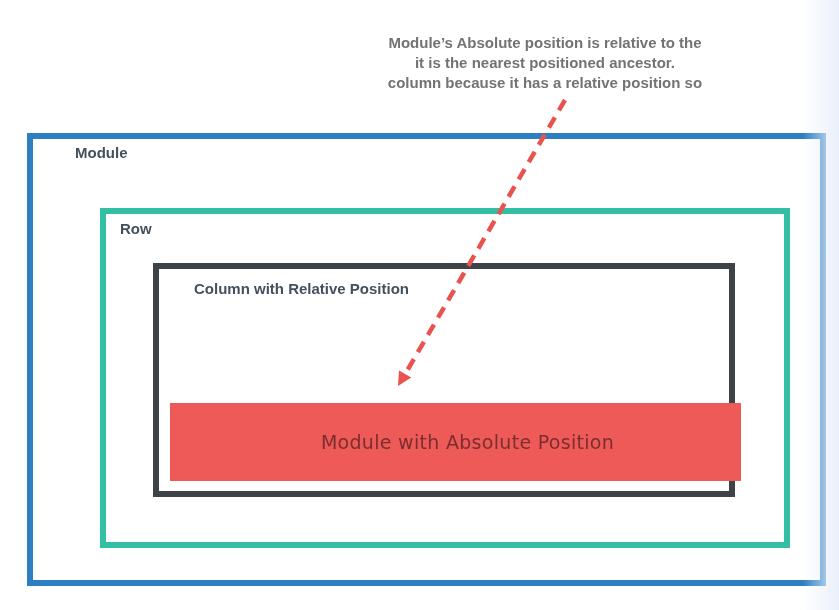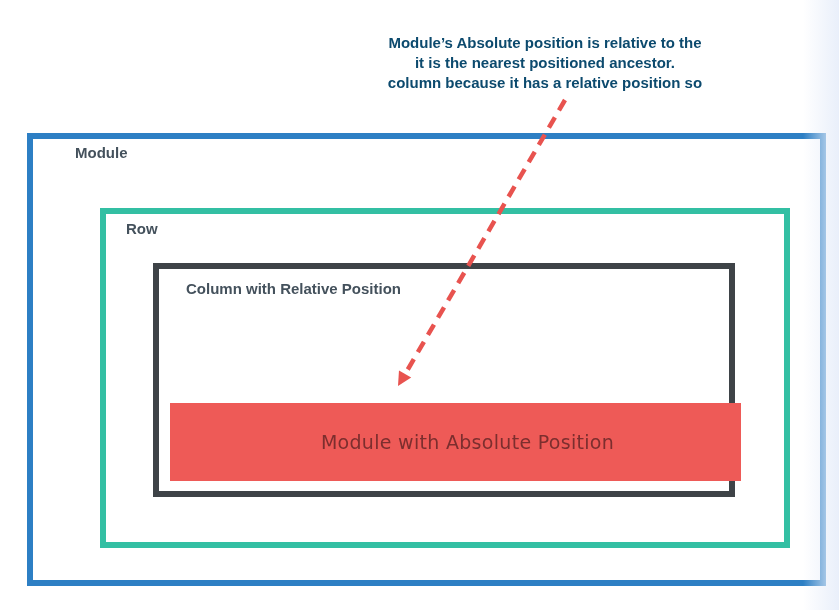--- a/index.html
+++ b/index.html
@@ -25,21 +25,21 @@
   }
   .annotation {
     position: absolute;
     left: 350px;
     top: 33px;
     width: 390px;
     text-align: center;
     font-weight: bold;
     font-size: 15px;
     line-height: 20px;
-    color: #0c4a6e;
+    color: #737373;
   }
   .box { position: absolute; box-sizing: border-box; background: transparent; }
   .section-box {
     left: 27px; top: 133px;
     width: 799px; height: 453px;
     border: 6px solid #2d7fc4;
   }
   .row-box {
     left: 100px; top: 208px;
     width: 690px; height: 340px;
@@ -66,22 +66,22 @@
     color: #7c2e2e;
   }
   .box-label {
     position: absolute;
     font-weight: bold;
     font-size: 15px;
     color: #44515c;
     white-space: nowrap;
   }
   .section-label { left: 75px;  top: 144px; }
-  .row-label     { left: 126px; top: 220px; }
-  .column-label  { left: 186px; top: 280px; }
+  .row-label     { left: 120px; top: 220px; }
+  .column-label  { left: 194px; top: 280px; }
   .arrow-svg {
     position: absolute;
     left: 0; top: 0;
     width: 839px; height: 610px;
     pointer-events: none;
   }
 </style>
 </head>
 <body>
 

